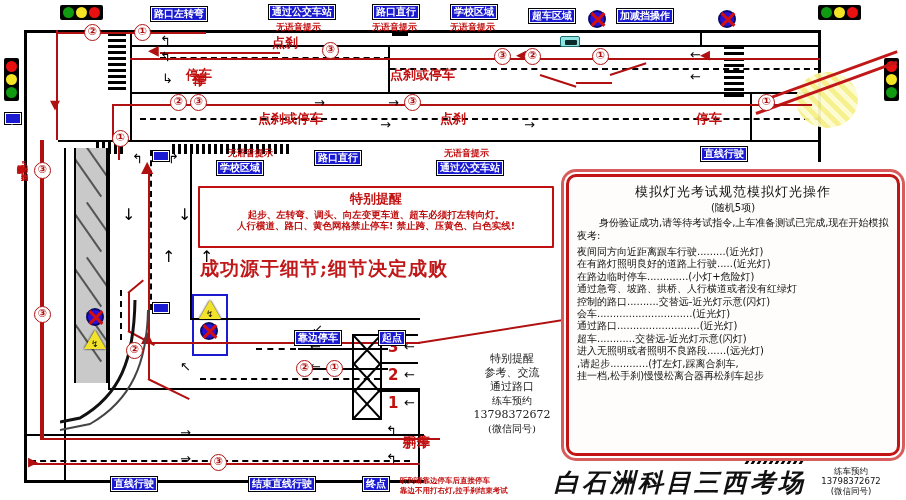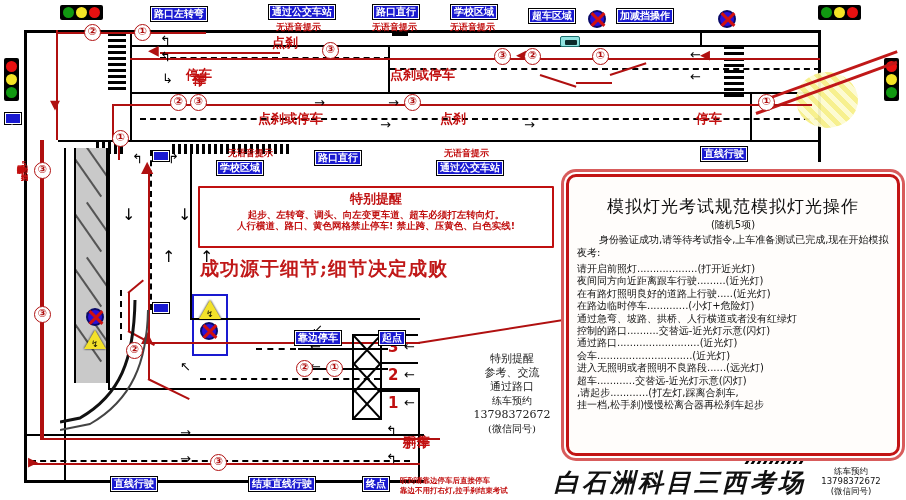--- a/index.html
+++ b/index.html
@@ -175,22 +175,22 @@
   .nightpanel {
     position:absolute;
     background:#fffdfb;
     border:3px solid #c21414;
     border-radius:10px;
     box-shadow:0 0 0 2px #fff, 0 0 0 5px #d85c5c;
     padding:4px 8px 4px 8px;
     overflow:hidden;
   }
   .np-title {
-    text-align:center; font-size:17px; color:#111; font-weight:normal;
-    letter-spacing:1px; margin-top:14px;
+    text-align:center; font-size:13px; color:#111; font-weight:normal;
+    letter-spacing:1px; margin-top:2px;
   }
   .np-sub { text-align:center; font-size:10px; color:#111; }
   .np-p { font-size:10px; color:#111; line-height:12.5px; text-indent:0; margin:2px 0 4px; }
   .np-item { font-size:10px; color:#111; line-height:12.4px; white-space:nowrap; }
 
   
   .slogan {
     position:absolute;
     color:#c01818;
     font-size:19px;
@@ -555,30 +555,29 @@
     <div>通过路口</div>
     <div style="font-size:10px;">练车预约</div>
     <div class="ph">13798372672</div>
     <div style="font-size:10px;">(微信同号)</div>
   </div>
 
   <div class="nightpanel" style="left:566px;top:174px;width:334px;height:282px;">
     <div class="np-title">模拟灯光考试规范模拟灯光操作</div>
     <div class="np-sub">(随机5项)</div>
     <div class="np-p" style="text-indent:22px;">身份验证成功,请等待考试指令,上车准备测试已完成,现在开始模拟夜考:</div>
-    <div class="np-item">请开启前照灯...................(打开近光灯)</div>
     <div class="np-item">夜间同方向近距离跟车行驶.........(近光灯)</div>
     <div class="np-item">在有路灯照明良好的道路上行驶.....(近光灯)</div>
     <div class="np-item">在路边临时停车.............(小灯+危险灯)</div>
     <div class="np-item">通过急弯、坡路、拱桥、人行横道或者没有红绿灯</div>
     <div class="np-item">控制的路口..........交替远-近光灯示意(闪灯)</div>
+    <div class="np-item">会车..............................(近光灯)</div>
     <div class="np-item">通过路口..........................(近光灯)</div>
-    <div class="np-item">会车..............................(近光灯)</div>
+    <div class="np-item">超车............交替远-近光灯示意(闪灯)</div>
     <div class="np-item">进入无照明或者照明不良路段......(远光灯)</div>
-    <div class="np-item">超车............交替远-近光灯示意(闪灯)</div>
     <div class="np-item">,请起步............(打左灯,踩离合刹车,</div>
     <div class="np-item">挂一档,松手刹)慢慢松离合器再松刹车起步</div>
   </div>
 
   <div class="bigtitle" style="left:554px;top:466px;font-style:italic;">白石洲科目三西考场</div>
   <div class="contact" style="left:808px;top:466px;width:86px;">
     <div>练车预约</div>
     <div>13798372672</div>
     <div>(微信同号)</div>
   </div>

